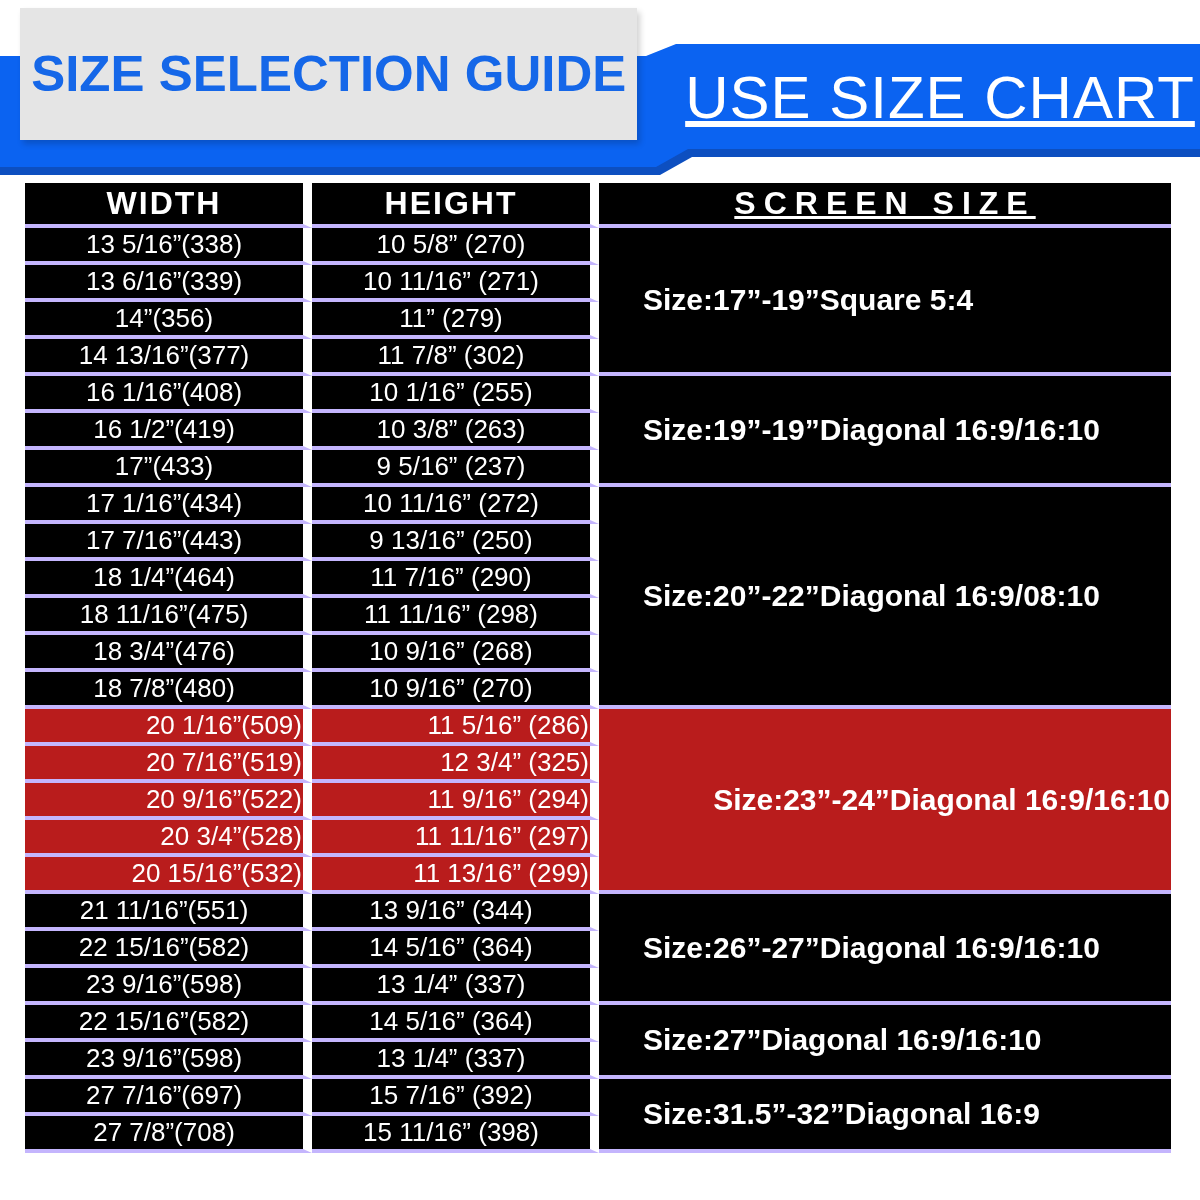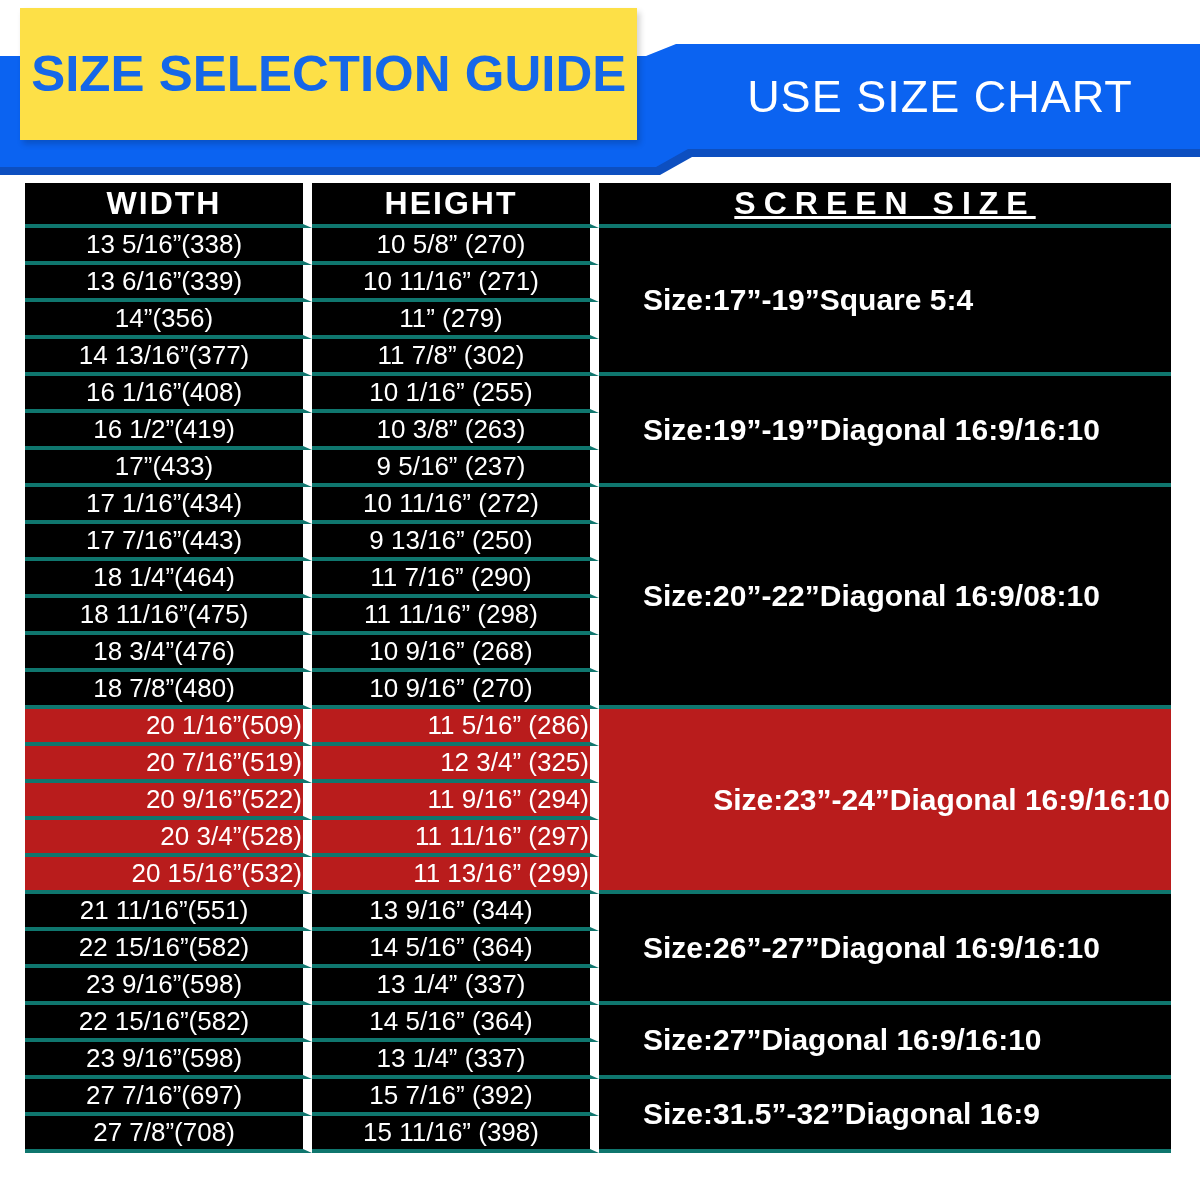--- a/index.html
+++ b/index.html
@@ -2,33 +2,33 @@
 <html><head>
 <meta charset="utf-8">
 <style>
   html,body{margin:0;padding:0;background:#ffffff;}
   .page{position:relative;width:1200px;height:1200px;overflow:hidden;
         font-family:"Liberation Sans",sans-serif;background:#ffffff;}
 
   
   .ribbon-svg{position:absolute;left:0;top:0;width:1200px;height:185px;display:block;}
   .title-card{position:absolute;left:20px;top:8px;width:617px;height:132px;
-              background:#fde047;box-shadow:3px 4px 6px rgba(0,0,0,.18);
+              background:#e5e5e5;box-shadow:3px 4px 6px rgba(0,0,0,.18);
               display:flex;align-items:center;justify-content:center;}
   .title-card span{color:#1567e8;font-weight:bold;font-size:50px;letter-spacing:0px;
                    white-space:nowrap;transform:scaleX(1.02);}
   .banner-label{position:absolute;left:680px;top:44px;width:520px;height:106px;
                 display:flex;align-items:center;justify-content:center;
-                color:#ffffff;font-size:45px;letter-spacing:1px;white-space:nowrap;}
+                color:#ffffff;font-size:60px;letter-spacing:1px;white-space:nowrap;text-decoration:underline;}
 
   
   .size-table{position:absolute;left:25px;top:183px;width:1146px;
               border-collapse:separate;border-spacing:0;table-layout:fixed;}
   .size-table th,.size-table td{box-sizing:border-box;background:#000000;color:#ffffff;
-              border-bottom:4px solid #0f766e;overflow:hidden;white-space:nowrap;}
+              border-bottom:4px solid #c4b5fd;overflow:hidden;white-space:nowrap;}
   .size-table th{height:45px;font-size:32px;font-weight:bold;text-align:center;
               letter-spacing:2px;vertical-align:middle;}
   .size-table th.screen-col{letter-spacing:8px;text-decoration:underline;}
   .size-table td{height:29px;font-size:26px;text-align:center;vertical-align:middle;}
   .size-table .vborder{border-right:9px solid #ffffff;}
   .size-table td.screen-cell{text-align:left;padding-left:44px;font-size:30px;
               font-weight:bold;letter-spacing:0px;}
   .size-table td.hl{background:#b91c1c;text-align:right;}
 </style>
 </head>

